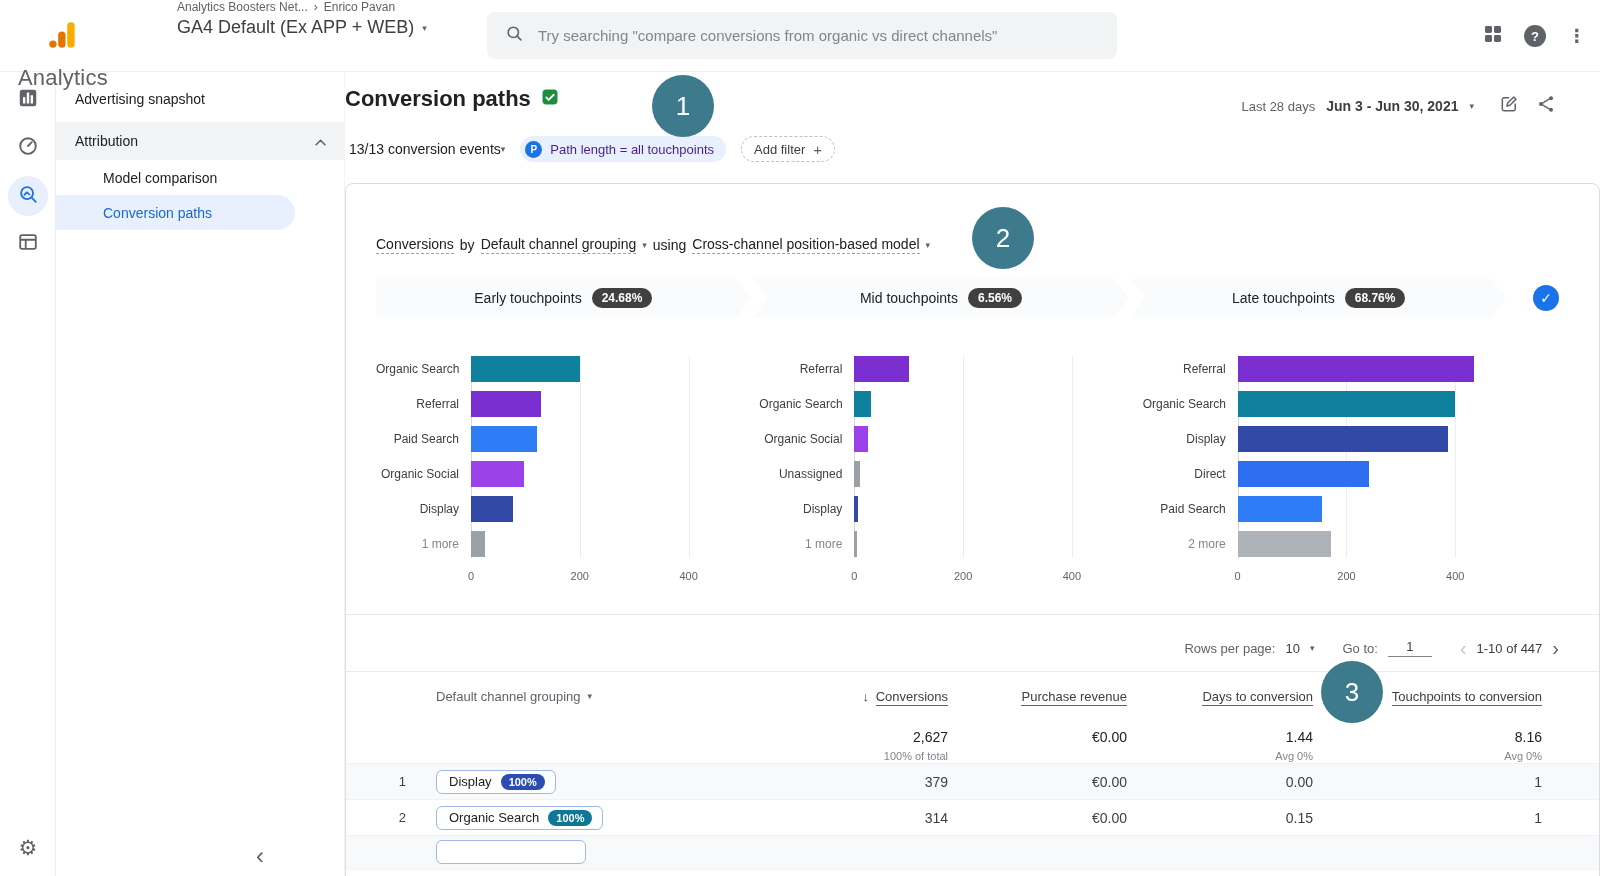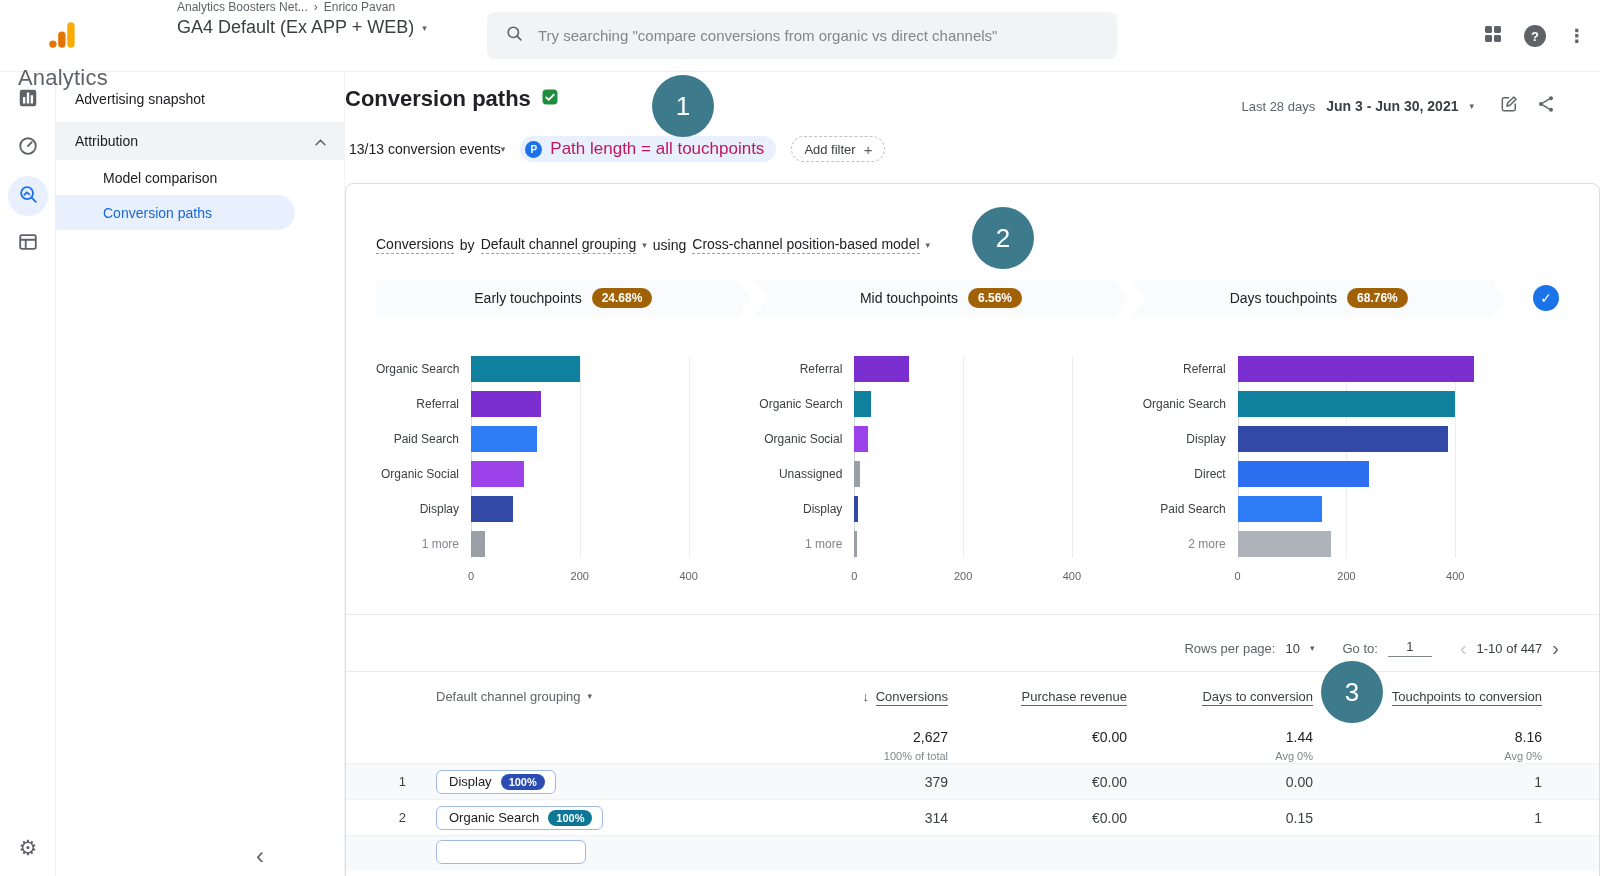--- a/index.html
+++ b/index.html
@@ -38,32 +38,32 @@
   .main { position:absolute; left:345px; top:72px; width:1255px; height:804px; background:#fff; }
   .page-title-row { position:absolute; top:14px; left:0; display:flex; align-items:center; gap:10px; }
   .page-title { font-size:22px; color:#202124; }
   .date-block { position:absolute; top:22px; right:44px; display:flex; align-items:center; gap:11px; }
   .date-preset { font-size:13px; color:#5f6368; }
   .date-range { font-size:14px; color:#3c4043; font-weight:bold; }
   .controls-row { position:absolute; top:64px; left:4px; display:flex; align-items:center; gap:15px; }
   .events-dd { display:flex; align-items:center; gap:0; font-size:14px; color:#202124; }
   .filter-chip { height:26px; border-radius:13px; background:#e8f0fe; display:flex; align-items:center; gap:8px; padding:0 12px 0 5px; }
   .chip-p { width:17px; height:17px; border-radius:50%; background:#1a73e8; color:#fff; font-size:10px; font-weight:bold; display:flex; align-items:center; justify-content:center; }
-  .filter-chip-label { font-size:17px; color:#be185d;text-align:right; }
+  .filter-chip-label { font-size:13px; color:#4c1d95;text-align:right; }
   .add-filter { height:26px; border-radius:13px; border:1px dashed #bdc1c6; display:flex; align-items:center; gap:8px; padding:0 12px; font-size:13px; color:#3c4043; background:#fff; }
   .plus { color:#5f6368; font-size:15px; }
   
   .card { position:absolute; left:0; top:111px; width:1255px; height:780px; border:1px solid #dadce0; border-radius:8px; background:#fff; }
   .model-row { position:absolute; top:52px; left:30px; font-size:14px; color:#202124; display:flex; align-items:center; gap:6px; }
   .dashed-u { border-bottom:1px dashed #9aa0a6; padding-bottom:1px; }
   .segments { position:absolute; top:95px; left:30px; width:1130px; display:flex; gap:3px; }
   .segment { flex:1; height:38px; background:#fafbfc; filter:drop-shadow(0 0 1px #c3c7ca); display:flex; align-items:center; justify-content:center; gap:10px; font-size:14px; color:#202124; }
   .segment.first { clip-path:polygon(0 0, calc(100% - 14px) 0, 100% 50%, calc(100% - 14px) 100%, 0 100%); }
   .segment.notch { clip-path:polygon(0 0, calc(100% - 14px) 0, 100% 50%, calc(100% - 14px) 100%, 0 100%, 14px 50%); }
-  .seg-badge { background:#a16207; color:#fff; font-size:12px; font-weight:bold; padding:3px 10px; border-radius:11px; }
+  .seg-badge { background:#404040; color:#fff; font-size:12px; font-weight:bold; padding:3px 10px; border-radius:11px; }
   .seg-check { position:absolute; top:101px; left:1187px; width:26px; height:26px; border-radius:50%; background:#1a73e8; color:#fff; font-size:14px; display:flex; align-items:center; justify-content:center; }
   
   .charts { position:absolute; top:172px; left:30px; width:1150px; display:flex; }
   .chart { flex:1; position:relative; }
   .chart-grid { position:absolute; left:95px; right:0; top:0; height:202px; }
   .gridline { position:absolute; top:0; bottom:0; width:1px; background:#ecedef; }
   .gridline.baseline { background:#d7dadd; }
   .chart-rows { position:relative; z-index:1; }
   .bar-row { display:flex; align-items:center; height:26px; margin-bottom:9px; }
   .bar-label { width:95px; flex:none; text-align:right; padding-right:12px; font-size:12px; color:#3c4043; white-space:nowrap; }
@@ -273,21 +273,21 @@
     <div class="segments">
       <div class="segment first">
         <span>Early touchpoints</span>
         <span class="seg-badge">24.68%</span>
       </div>
       <div class="segment notch">
         <span>Mid touchpoints</span>
         <span class="seg-badge">6.56%</span>
       </div>
       <div class="segment notch">
-        <span>Days touchpoints</span>
+        <span>Late touchpoints</span>
         <span class="seg-badge">68.76%</span>
       </div>
     </div>
     <div class="seg-check">✓</div>
 
     <div class="charts">
       <div class="chart">
         <div class="chart-grid">
             <div class="gridline baseline" style="left: 0%;"></div>
             <div class="gridline" style="left: 37.7358%;"></div>

